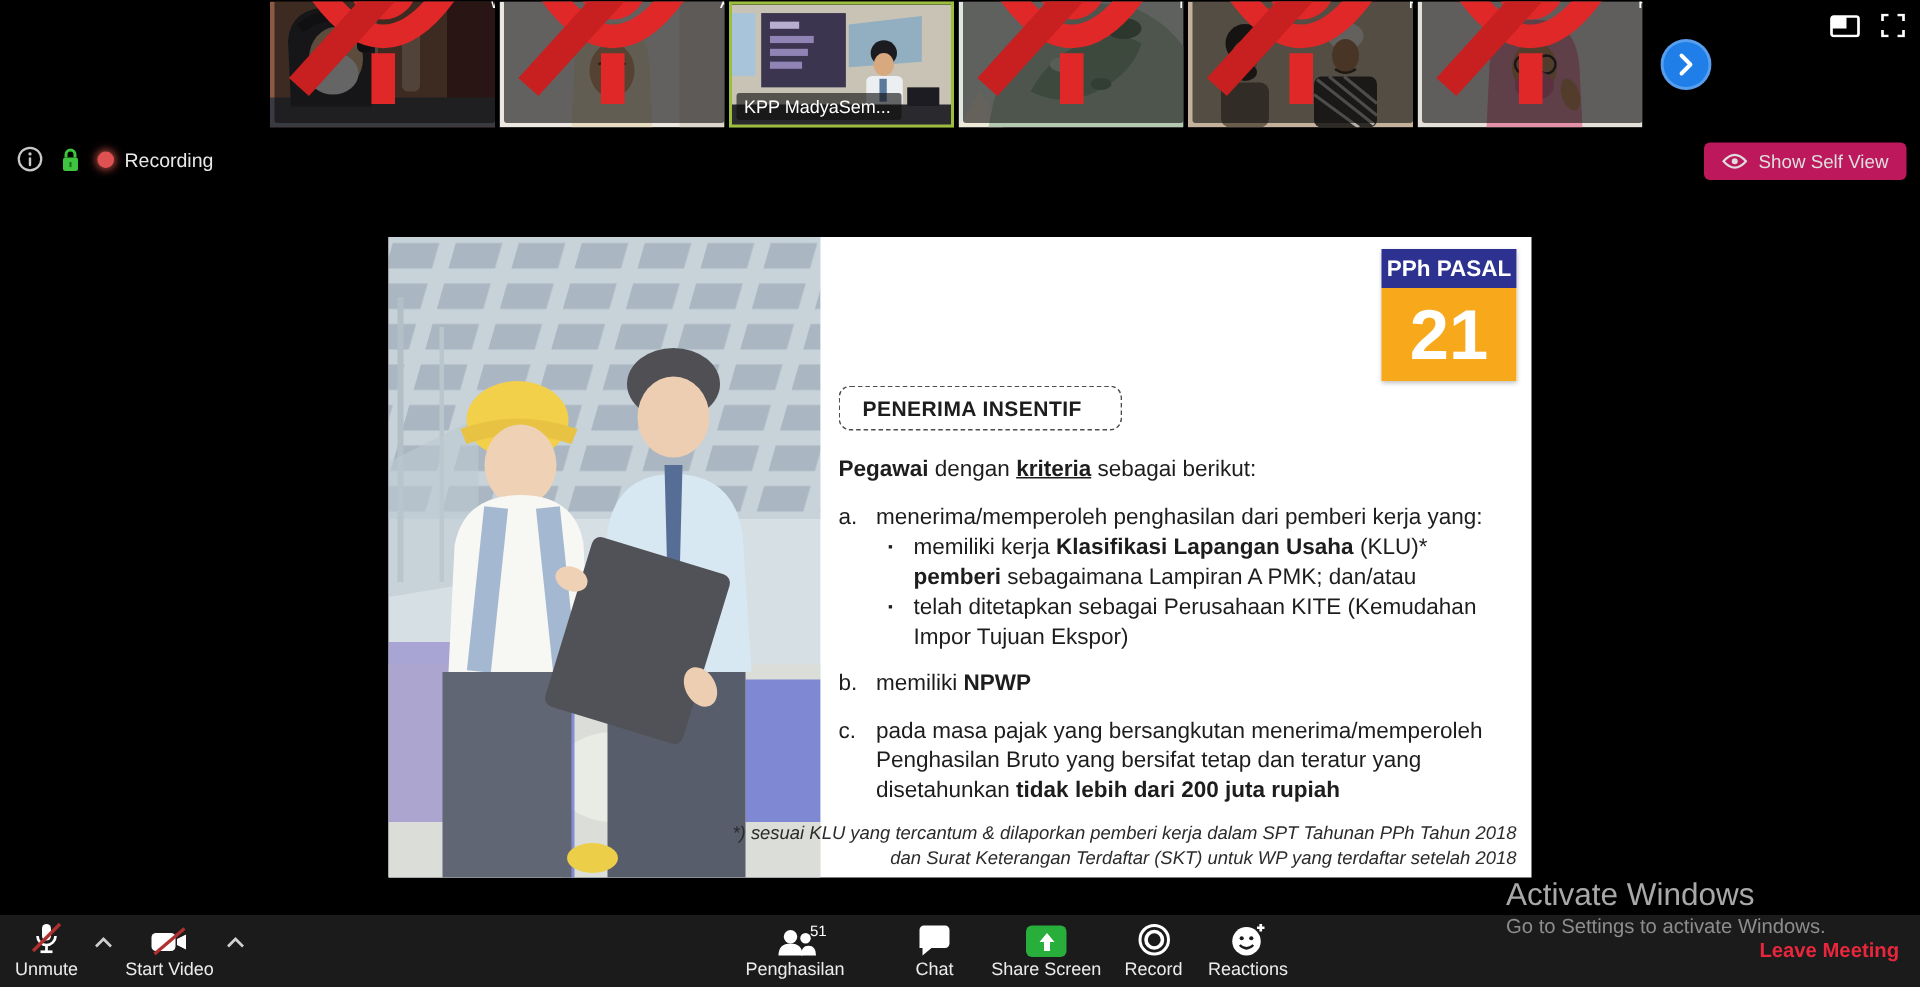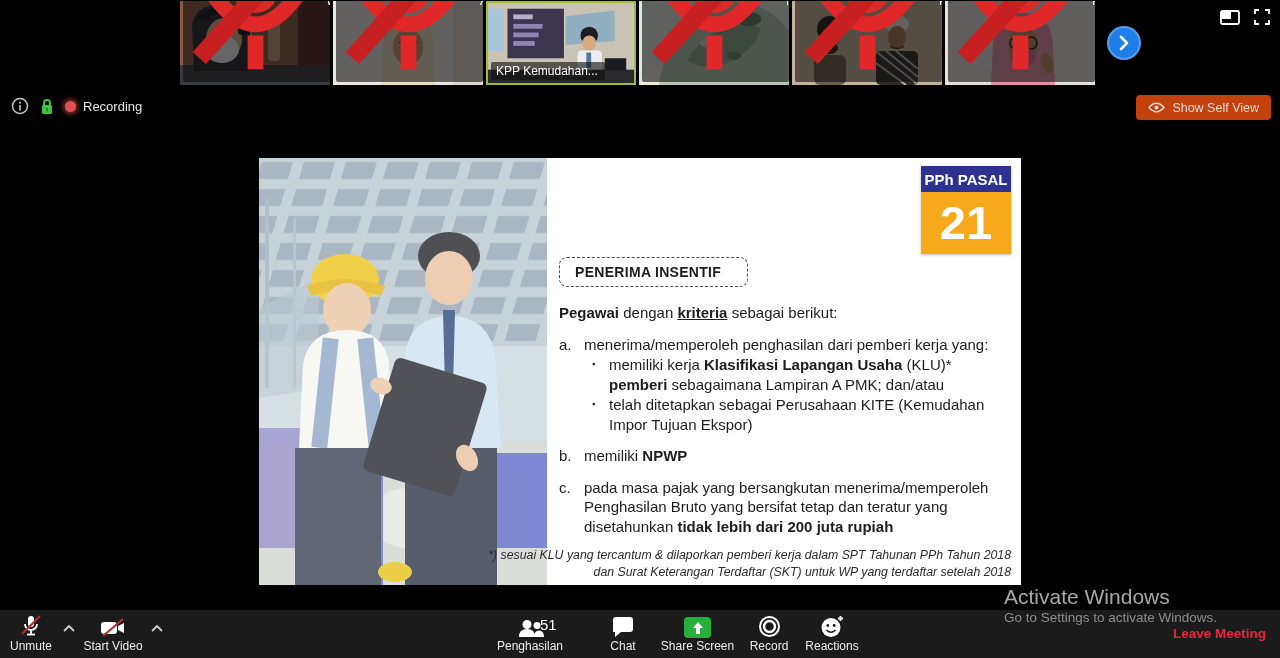--- a/index.html
+++ b/index.html
@@ -18,21 +18,21 @@
   .next-btn{position:absolute;left:1107px;top:26px;width:34px;height:34px;border-radius:50%;
             background:#1f7ee8;border:2px solid rgba(255,255,255,.25);box-sizing:border-box;
             display:flex;align-items:center;justify-content:center;cursor:pointer;}
   .view-icons{position:absolute;right:10px;top:9px;display:flex;gap:14px;align-items:center;}
 
   
   .indicators{position:absolute;left:11px;top:97px;display:flex;align-items:center;gap:11px;}
   .rec-wrap{display:flex;align-items:center;gap:7px;}
   .rec-dot{width:11px;height:11px;border-radius:50%;background:#e05252;box-shadow:0 0 6px 1px rgba(232,90,80,.85);}
   .rec-label{color:#e8e8e8;font-size:13px;}
-  .self-view{position:absolute;right:9px;top:95px;height:25px;background:#c2410c;border-radius:4px;
+  .self-view{position:absolute;right:9px;top:95px;height:25px;background:#be185d;border-radius:4px;
              display:flex;align-items:center;gap:7px;padding:0 12px;color:#dedede;font-size:12.5px;cursor:pointer;}
 
   
   .slide{position:absolute;left:259px;top:158px;width:762px;height:427px;background:#fff;color:#1d1d1d;}
   .photo{position:absolute;left:0;top:0;width:288px;height:427px;}
   .content{position:absolute;left:288px;top:0;right:0;bottom:0;padding:0 10px 0 12px;box-sizing:border-box;}
   .badge{position:absolute;top:8px;right:10px;width:90px;text-align:center;box-shadow:0 1px 3px rgba(0,0,0,.25);}
   .badge-top{background:#2d3190;color:#fff;font-weight:bold;font-size:15px;padding:5px 0 4px;}
   .badge-num{background:#f7a81b;color:#fff;font-weight:bold;font-size:47px;line-height:62px;height:62px;}
   .heading-box{display:inline-block;margin-top:99px;border:1.6px dashed #4d4d4d;border-radius:8px;
@@ -47,21 +47,21 @@
   
   .wm1{position:absolute;left:1004px;top:585px;font-size:21px;color:#a8a8a8;z-index:6;}
   .wm2{position:absolute;left:1004px;top:610px;font-size:13.5px;color:#8d8d8d;z-index:6;}
 
   
   .toolbar{position:absolute;left:0;right:0;bottom:0;height:48px;background:#1b1b1c;}
   .tb-btn{position:absolute;top:3px;height:44px;text-align:center;color:#ececec;font-size:12px;cursor:pointer;}
   .tb-ic{height:25px;display:flex;align-items:flex-end;justify-content:center;}
   .tb-lab{margin-top:1px;}
   .caret{position:absolute;top:13px;width:14px;height:10px;cursor:pointer;}
-  .count-badge{position:absolute;top:3px;left:58px;font-size:15px;color:#fff;}
+  .count-badge{position:absolute;top:3px;left:58px;font-size:10px;color:#fff;}
   .share-ic{width:27px;height:21px;background:#27ae3b;border-radius:4px;display:flex;align-items:center;justify-content:center;}
   .leave{position:absolute;right:14px;top:626px;color:#e8273c;font-weight:bold;font-size:13.5px;cursor:pointer;z-index:7;}
 </style>
 </head>
 <body>
 
 <div class="stage">
 
   <div class="tile" style="left:180px">
     <svg viewBox="0 0 150 84" preserveAspectRatio="none">
@@ -118,21 +118,21 @@
       <rect x="26" y="40" width="22" height="5" fill="#8f84b4"></rect>
       <path d="M80 14 L130 8 L130 40 L80 44 Z" fill="#7aa6c8" opacity=".7"></path>
       <circle cx="104" cy="34" r="9" fill="#1c1c20"></circle>
       <ellipse cx="104" cy="42" rx="7" ry="8" fill="#d8a87e"></ellipse>
       <rect x="92" y="50" width="25" height="22" rx="4" fill="#eceff1"></rect>
       <rect x="101" y="52" width="5" height="16" fill="#5a799c"></rect>
       <rect x="0" y="70" width="150" height="14" fill="#2a2a2e"></rect>
       <rect x="120" y="58" width="22" height="13" fill="#1c1c22"></rect>
     </svg>
     <div class="name-tag">
-      <span>KPP Kemudahan...</span>
+      <span>KPP MadyaSem...</span>
     </div>
   </div>
 
   <div class="tile" style="left:639px">
     <svg viewBox="0 0 150 84" preserveAspectRatio="none">
       <rect width="150" height="84" fill="#dfe8df"></rect>
       <path d="M0 84 L30 84 L14 60 Z" fill="#f0ead8"></path>
       <path d="M20 84 Q30 20 70 6 Q120 -10 150 30 L150 84 Z" fill="#b5c9b2"></path>
       <path d="M48 60 q14 -26 40 -34 q20 -7 34 2 q-6 20 -30 32 q-22 11 -44 0z" fill="#8ba88b"></path>
       <ellipse cx="110" cy="18" rx="12" ry="7" fill="#5f7a62"></ellipse>

